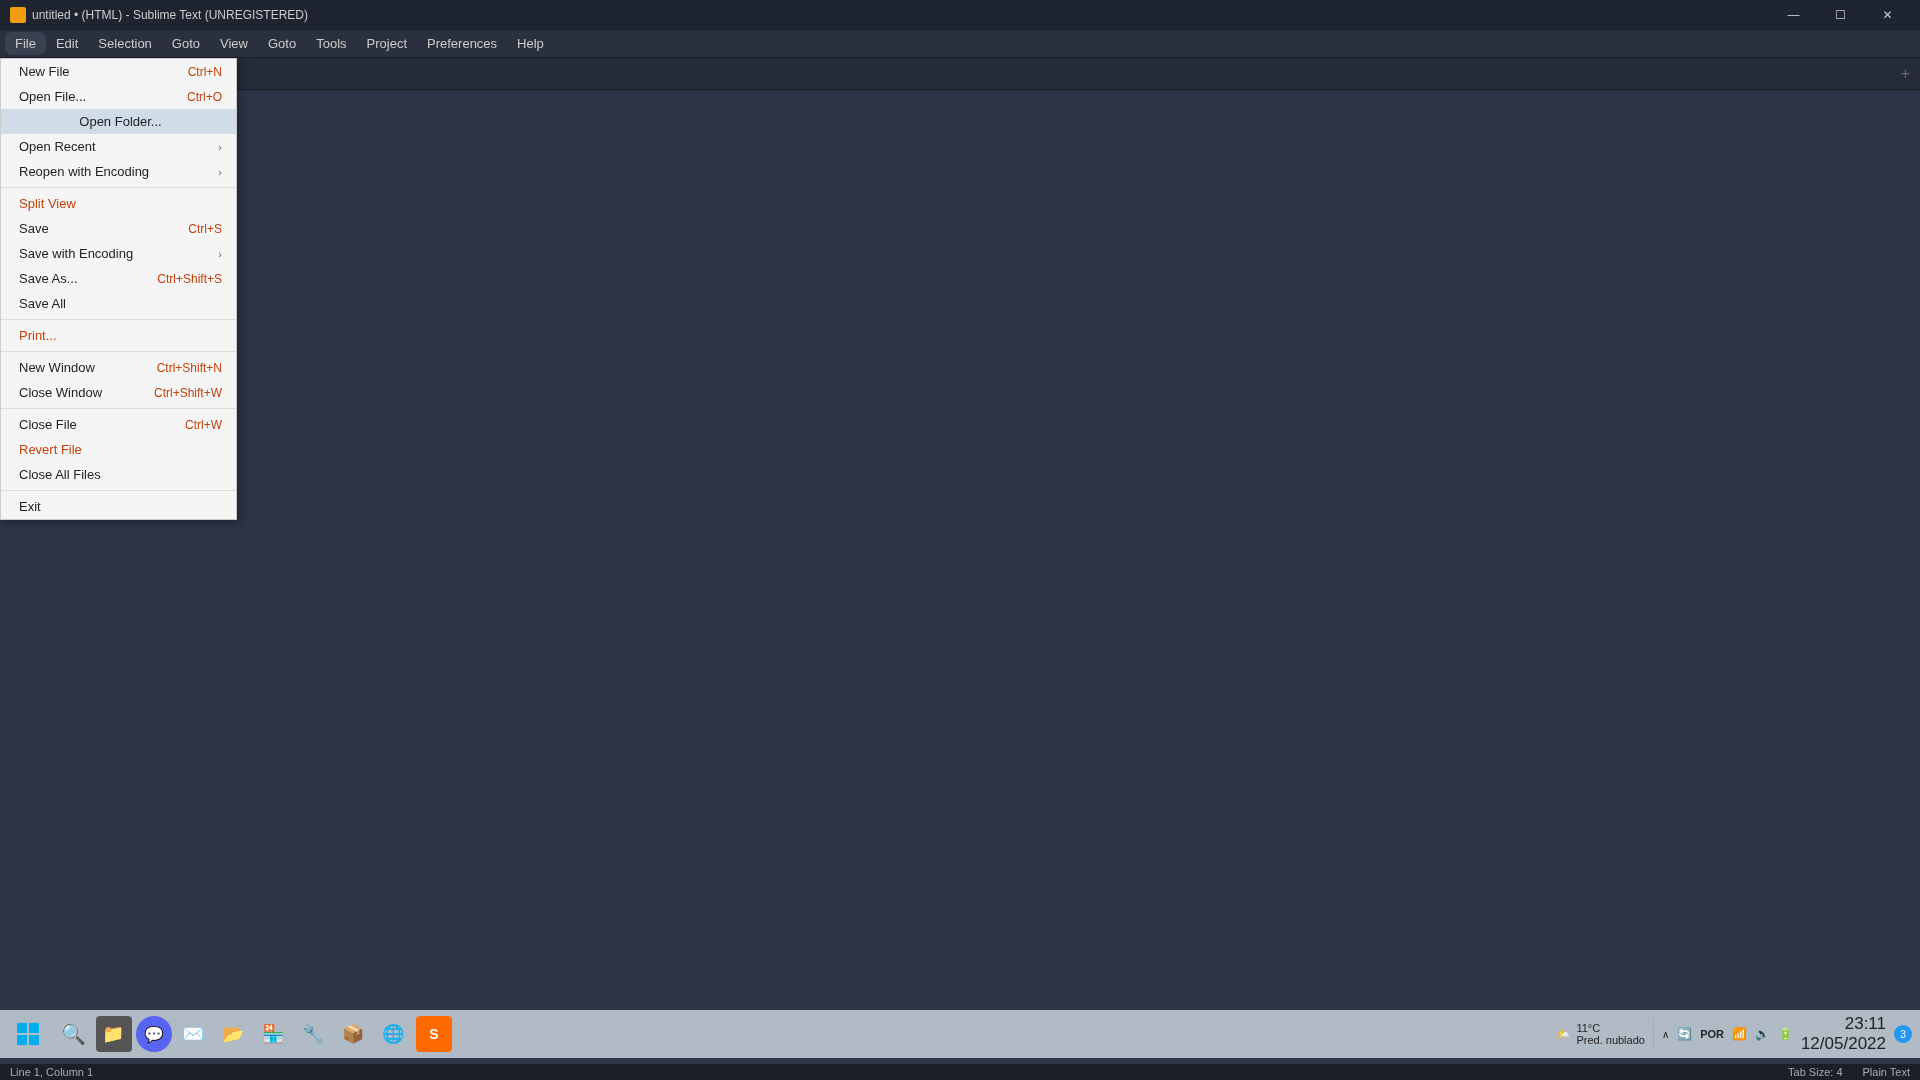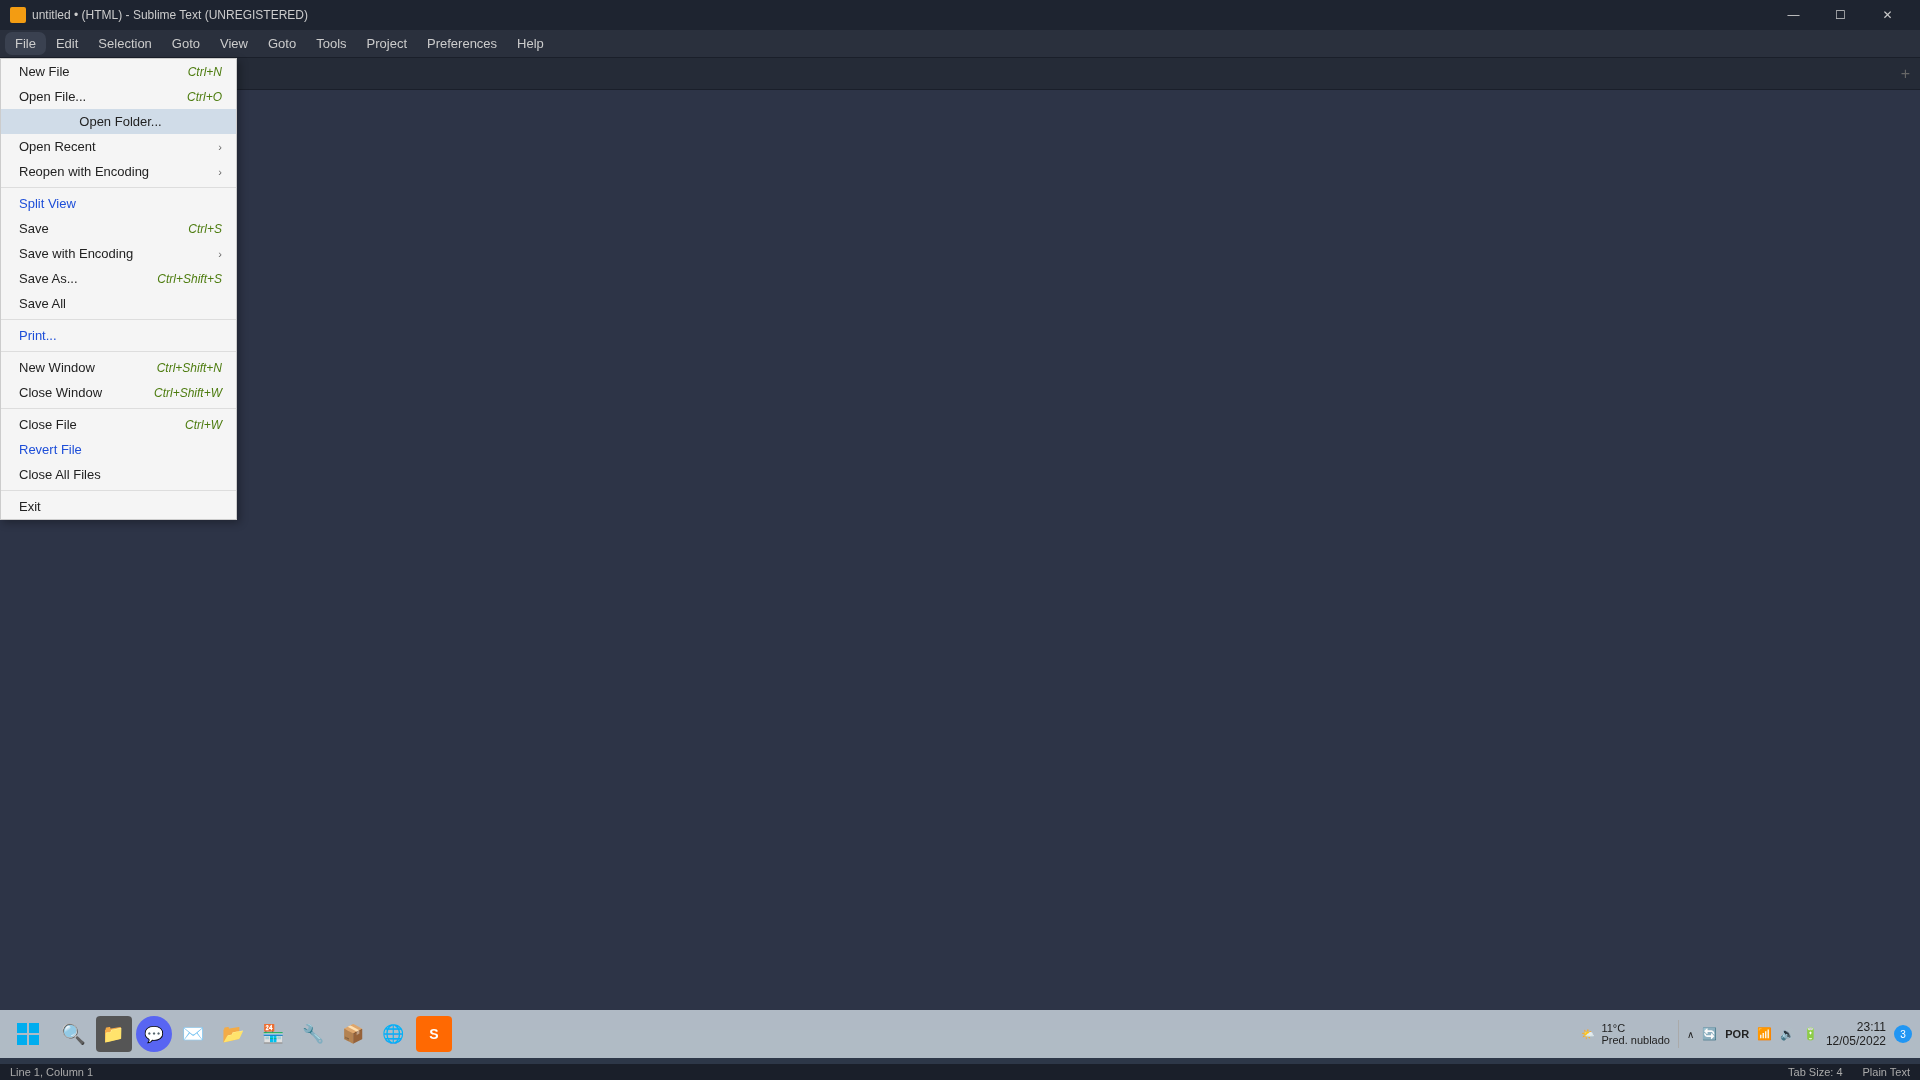--- a/index.html
+++ b/index.html
@@ -158,21 +158,21 @@
     .taskbar-right {
       margin-left: auto;
       display: flex;
       align-items: center;
       gap: 8px;
       font-size: 11px;
       color: #222;
     }
     .taskbar-time {
       text-align: right;
-      font-size: 12px;
+      font-size: 17px;
     }
     .weather-widget {
       display: flex;
       align-items: center;
       gap: 6px;
       font-size: 11px;
       color: #222;
       padding: 2px 8px;
       border-right: 1px solid #aaa;
     }
@@ -190,23 +190,23 @@
       font-size: 13px;
     }
     .menu-item {
       display: flex;
       align-items: center;
       padding: 5px 14px 5px 18px;
       color: #222;
       cursor: pointer;
       position: relative;
     }
-    .menu-item.disabled { color: #1d4ed8; cursor: default; }
+    .menu-item.disabled { color: #c2410c; cursor: default; }
     .menu-item-label { flex: 1; }
-    .menu-item-shortcut { color: #4d7c0f; font-size: 12px; font-style: italic; }
+    .menu-item-shortcut { color: #c2410c; font-size: 12px; }
     .menu-item-arrow { color: #666; font-size: 11px; margin-left: 4px; }
     .menu-separator {
       height: 1px;
       background: #ddd;
       margin: 3px 0;
     }
     .open-folder-highlight {
       background: #d0dce8;
       text-align: center;
     }

